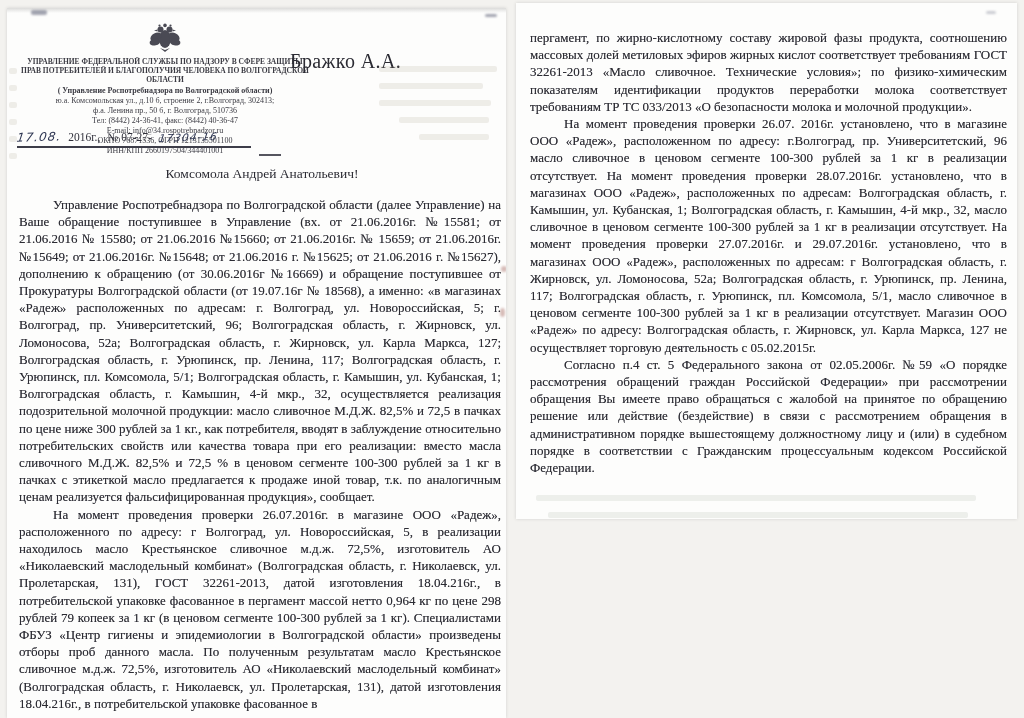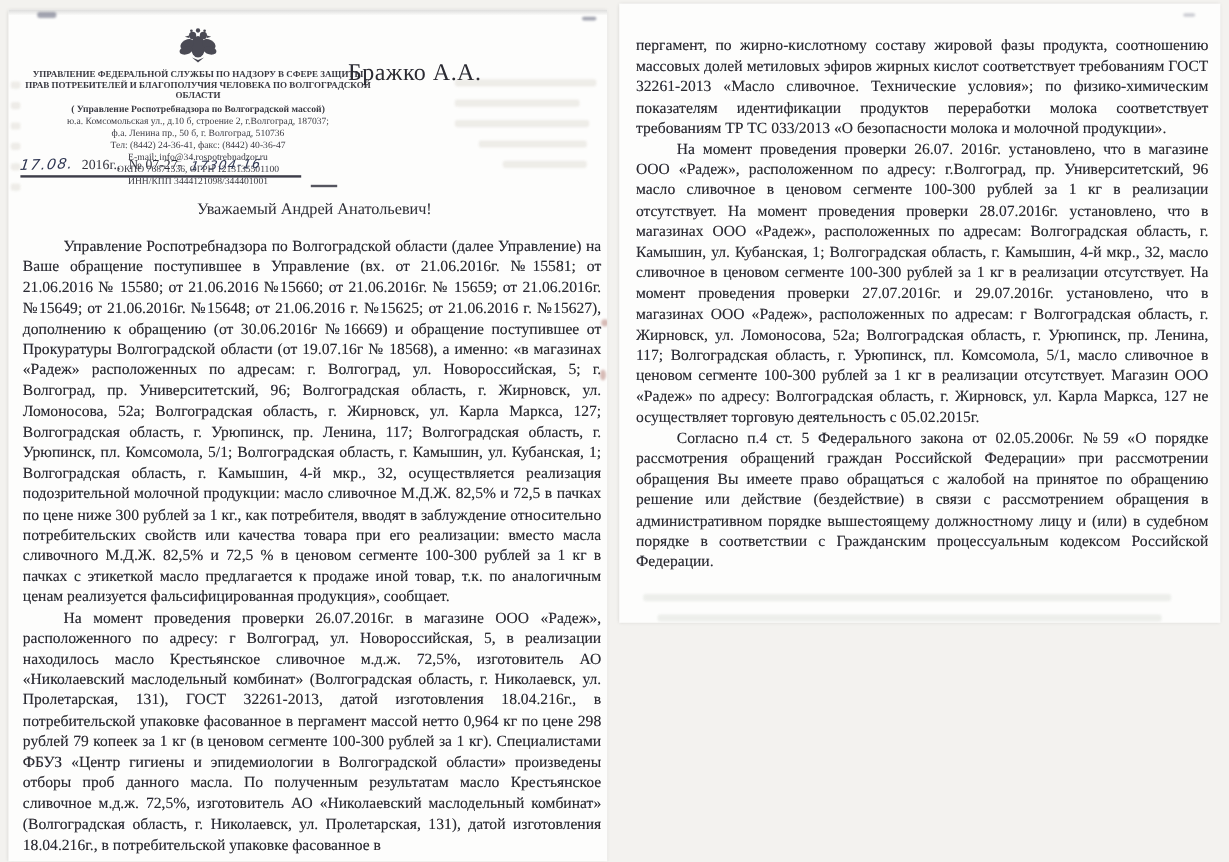--- a/index.html
+++ b/index.html
@@ -88,27 +88,27 @@
           <path d="M9.5 7.5 L6 8.6 L9.6 9.6 Z"></path>
           <path d="M24.5 7.5 L28 8.6 L24.4 9.6 Z"></path>
           <circle cx="17" cy="3.4" r="1.8"></circle>
           <circle cx="11.5" cy="3.6" r="1.1"></circle>
           <circle cx="22.5" cy="3.6" r="1.1"></circle>
           <path d="M12 26 L17 30 L22 26 L17 28 Z"></path>
         </g>
       </svg>
     </div>
     <div class="lh-b2">УПРАВЛЕНИЕ ФЕДЕРАЛЬНОЙ СЛУЖБЫ ПО НАДЗОРУ В СФЕРЕ ЗАЩИТЫ ПРАВ ПОТРЕБИТЕЛЕЙ И БЛАГОПОЛУЧИЯ ЧЕЛОВЕКА ПО ВОЛГОГРАДСКОЙ ОБЛАСТИ</div>
-    <div class="lh-b3">( Управление Роспотребнадзора по Волгоградской массой)</div>
-    <div class="lh-r">ю.а. Комсомольская ул., д.10 б, строение 2, г.Волгоград, 187037;</div>
+    <div class="lh-b3">( Управление Роспотребнадзора по Волгоградской области)</div>
+    <div class="lh-r">ю.а. Комсомольская ул., д.10 б, строение 2, г.Волгоград, 302413;</div>
     <div class="lh-r">ф.а. Ленина пр., 50 б, г. Волгоград, 510736</div>
     <div class="lh-r">Тел: (8442) 24-36-41, факс: (8442) 40-36-47</div>
     <div class="lh-r lh-email"><span>E-mail:</span> <a>info@34.rospotrebnadzor.ru</a></div>
     <div class="lh-r">ОКПО 76871536, ОГРН 1213135501100</div>
-    <div class="lh-r">ИНН/КПП 3444121098/344401001</div>
+    <div class="lh-r">ИНН/КПП 2660197504/344401001</div>
   </div>
 
   <div class="dateline">
     <span class="hand">17.08.</span>
     <span>2016г.,</span>
     <span>№ 07-27-</span>
     <span class="hand" style="font-size:10.5px;">17304-16</span>
   </div>
   <div class="dash-extra"></div>
 
@@ -125,21 +125,21 @@
     <div class="bl" style="width:8px"></div>
     <div class="bl" style="width:8px"></div>
     <div class="bl" style="width:8px"></div>
     <div class="bl" style="width:8px"></div>
     <div class="bl" style="width:8px"></div>
     <div class="bl" style="width:8px"></div>
   </div>
   <div class="reddot" style="left:494px;top:258px;width:6px;height:6px;"></div>
   <div class="reddot" style="left:493px;top:300px;width:5px;height:9px;"></div>
 
-  <div class="salutation">Уважаемый Андрей Анатольевич!</div>
+  <div class="salutation">Комсомола Андрей Анатольевич!</div>
   <div class="bodytext">
     <p>Управление Роспотребнадзора по Волгоградской области (далее Управление) на Ваше обращение поступившее в Управление (вх. от 21.06.2016г. №15581; от 21.06.2016 № 15580; от 21.06.2016 №15660; от 21.06.2016г. № 15659; от 21.06.2016г. №15649; от 21.06.2016г. №15648; от 21.06.2016 г. №15625; от 21.06.2016 г. №15627), дополнению к обращению (от 30.06.2016г №16669) и обращение поступившее от Прокуратуры Волгоградской области (от 19.07.16г № 18568), а именно: «в магазинах «Радеж» расположенных по адресам: г. Волгоград, ул. Новороссийская, 5; г. Волгоград, пр. Университетский, 96; Волгоградская область, г. Жирновск, ул. Ломоносова, 52а; Волгоградская область, г. Жирновск,  ул. Карла Маркса, 127; Волгоградская область, г. Урюпинск, пр. Ленина, 117; Волгоградская область, г. Урюпинск, пл. Комсомола, 5/1; Волгоградская область, г. Камышин, ул. Кубанская, 1; Волгоградская область, г. Камышин, 4-й мкр., 32, осуществляется реализация подозрительной молочной продукции: масло сливочное М.Д.Ж. 82,5% и 72,5 в пачках по цене ниже 300 рублей за 1 кг., как потребителя,  вводят в заблуждение относительно потребительских свойств или качества товара при его реализации: вместо масла сливочного М.Д.Ж. 82,5% и 72,5 % в ценовом сегменте 100-300 рублей за 1 кг в пачках с этикеткой масло предлагается к продаже иной товар, т.к. по аналогичным ценам реализуется фальсифицированная продукция», сообщает.</p>
     <p>На момент проведения проверки 26.07.2016г. в магазине ООО «Радеж», расположенного по адресу: г Волгоград, ул. Новороссийская, 5, в реализации находилось масло Крестьянское сливочное м.д.ж. 72,5%, изготовитель АО «Николаевский маслодельный комбинат» (Волгоградская область, г. Николаевск, ул. Пролетарская, 131), ГОСТ 32261-2013, датой изготовления 18.04.216г., в потребительской упаковке фасованное в пергамент массой нетто 0,964 кг по цене 298 рублей 79 копеек за 1 кг (в ценовом сегменте 100-300 рублей за 1 кг). Специалистами ФБУЗ «Центр гигиены и эпидемиологии  в  Волгоградской области» произведены отборы проб данного масла. По полученным результатам масло Крестьянское сливочное м.д.ж. 72,5%, изготовитель АО «Николаевский маслодельный комбинат» (Волгоградская область, г. Николаевск, ул. Пролетарская, 131), датой изготовления 18.04.216г., в потребительской упаковке фасованное в</p>
   </div>
 </div>
 
 <div class="page" id="page2">
   <div class="smudge" style="left:470px;top:8px;width:10px;height:3px;opacity:.3;"></div>
 
   <div class="bodytext">

